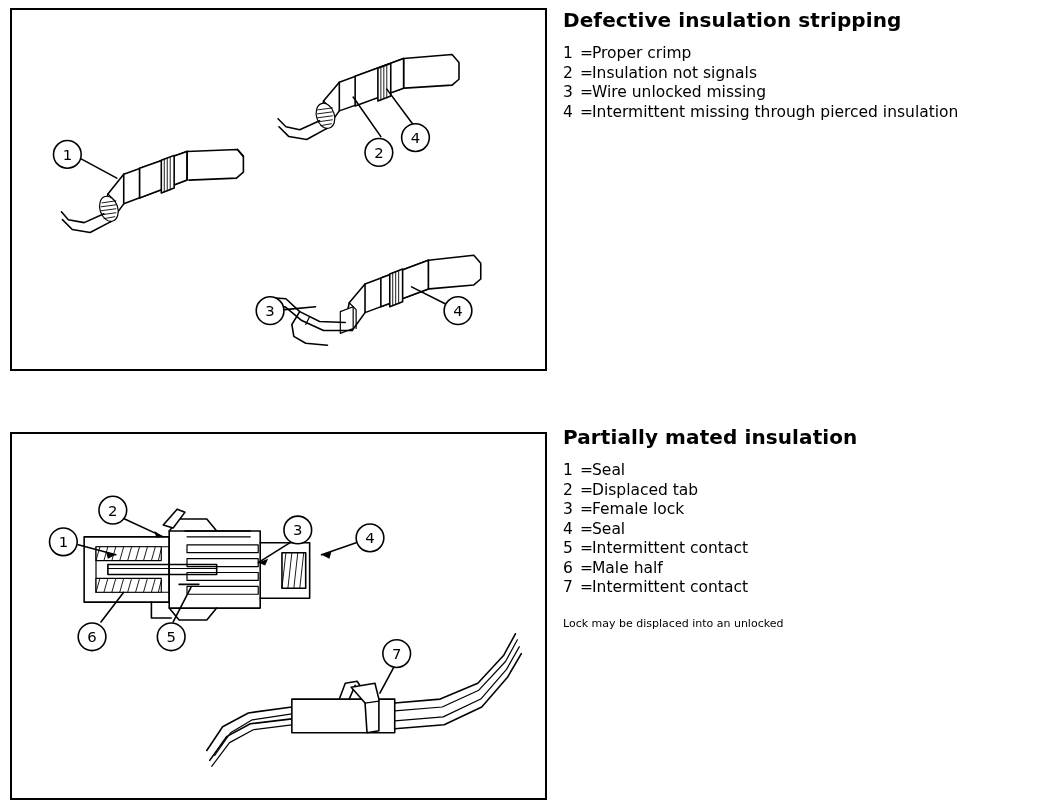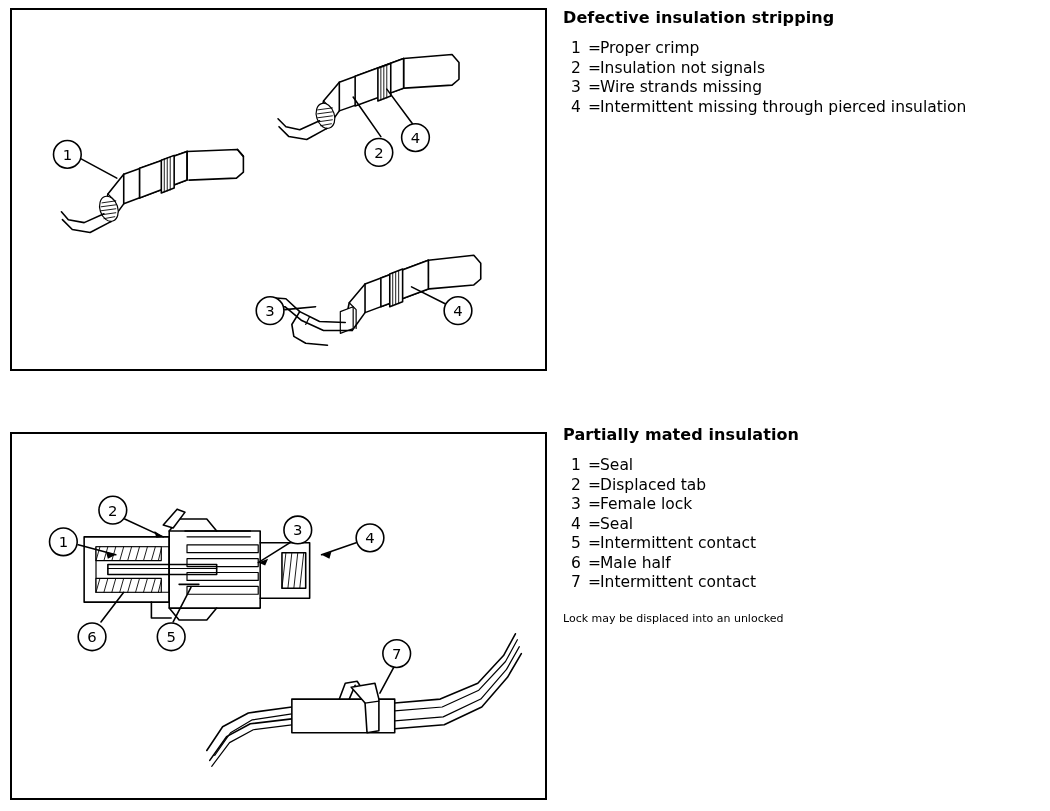--- a/index.html
+++ b/index.html
@@ -32,26 +32,26 @@
   #panel-bottom { left: 10px; top: 432px; width: 537px; height: 368px; }
 
   .panel svg { display: block; width: 100%; height: 100%; }
 
   
   .text-block { position: absolute; width: 470px; }
   #text-top { left: 563px; top: 8px; }
   #text-bottom { left: 563px; top: 425px; }
 
   .block-title {
-    font-size: 16px;
+    font-size: 20px;
     font-weight: bold;
     margin: 0 0 12px 0;
     letter-spacing: 0.1px;
   }
-  .legend { margin: 8px; }
+  .legend { margin: 0; }
   .legend-row {
     font-size: 15.5px;
     line-height: 19.5px;
     white-space: nowrap;
   }
   .legend-num { display: inline-block; width: 17px; }
   .legend-eq { display: inline-block; width: 12px; }
   .note {
     font-size: 11px;
     line-height: 19.5px;
@@ -183,21 +183,21 @@
   <div class="text-block" id="text-top">
     <h2 class="block-title">Defective insulation stripping</h2>
     <div class="legend">
       <div class="legend-row">
         <span class="legend-num">1</span><span class="legend-eq">=</span><span>Proper crimp</span>
       </div>
       <div class="legend-row">
         <span class="legend-num">2</span><span class="legend-eq">=</span><span>Insulation not signals</span>
       </div>
       <div class="legend-row">
-        <span class="legend-num">3</span><span class="legend-eq">=</span><span>Wire strands missing</span>
+        <span class="legend-num">3</span><span class="legend-eq">=</span><span>Wire unlocked missing</span>
       </div>
       <div class="legend-row">
         <span class="legend-num">4</span><span class="legend-eq">=</span><span>Intermittent missing through pierced insulation</span>
       </div>
     </div>
   </div>
 
   <div class="panel" id="panel-bottom">
     <svg viewBox="0 0 537 368" xmlns="http://www.w3.org/2000/svg">
 

